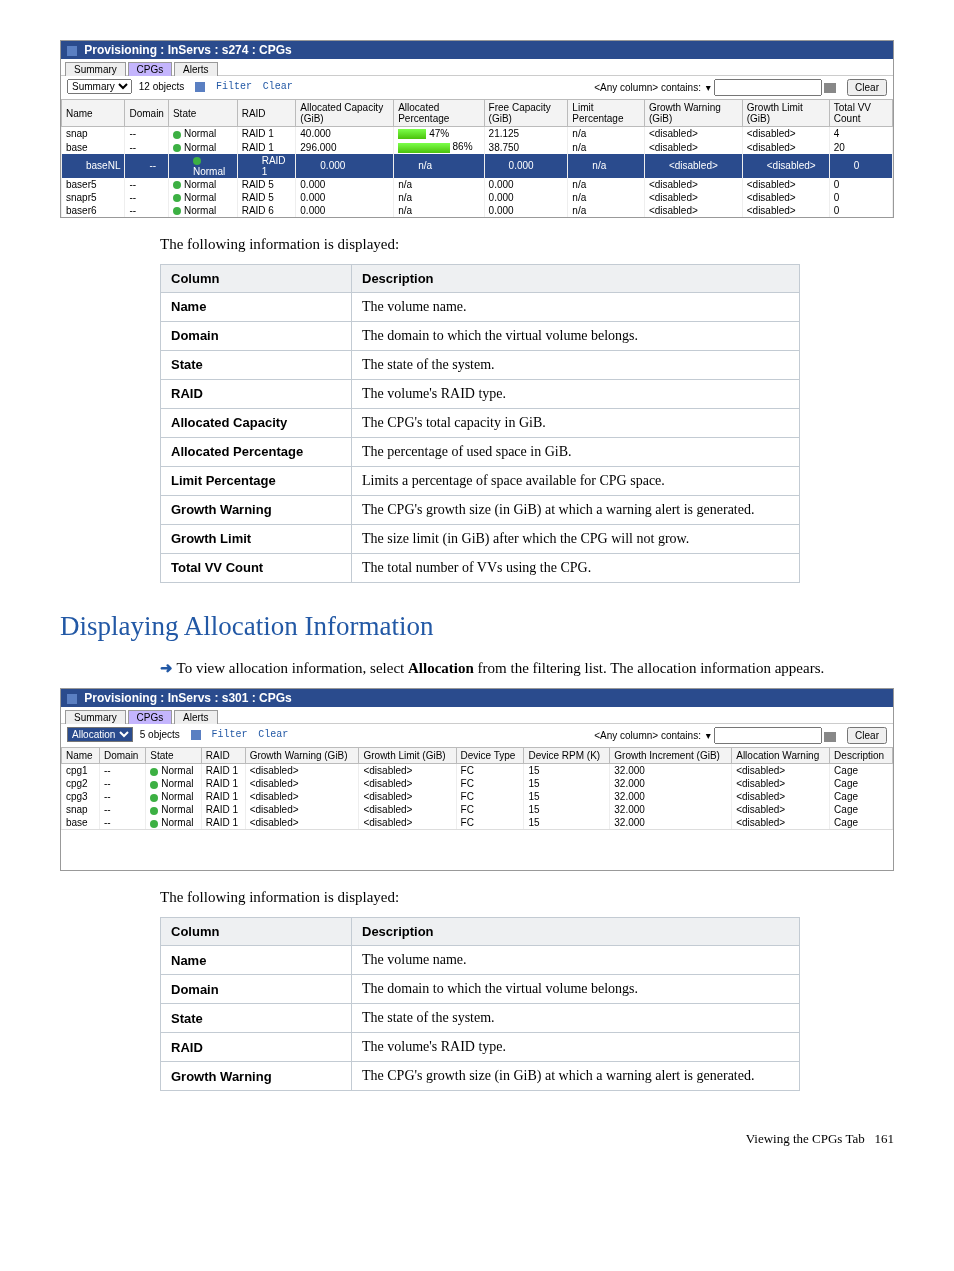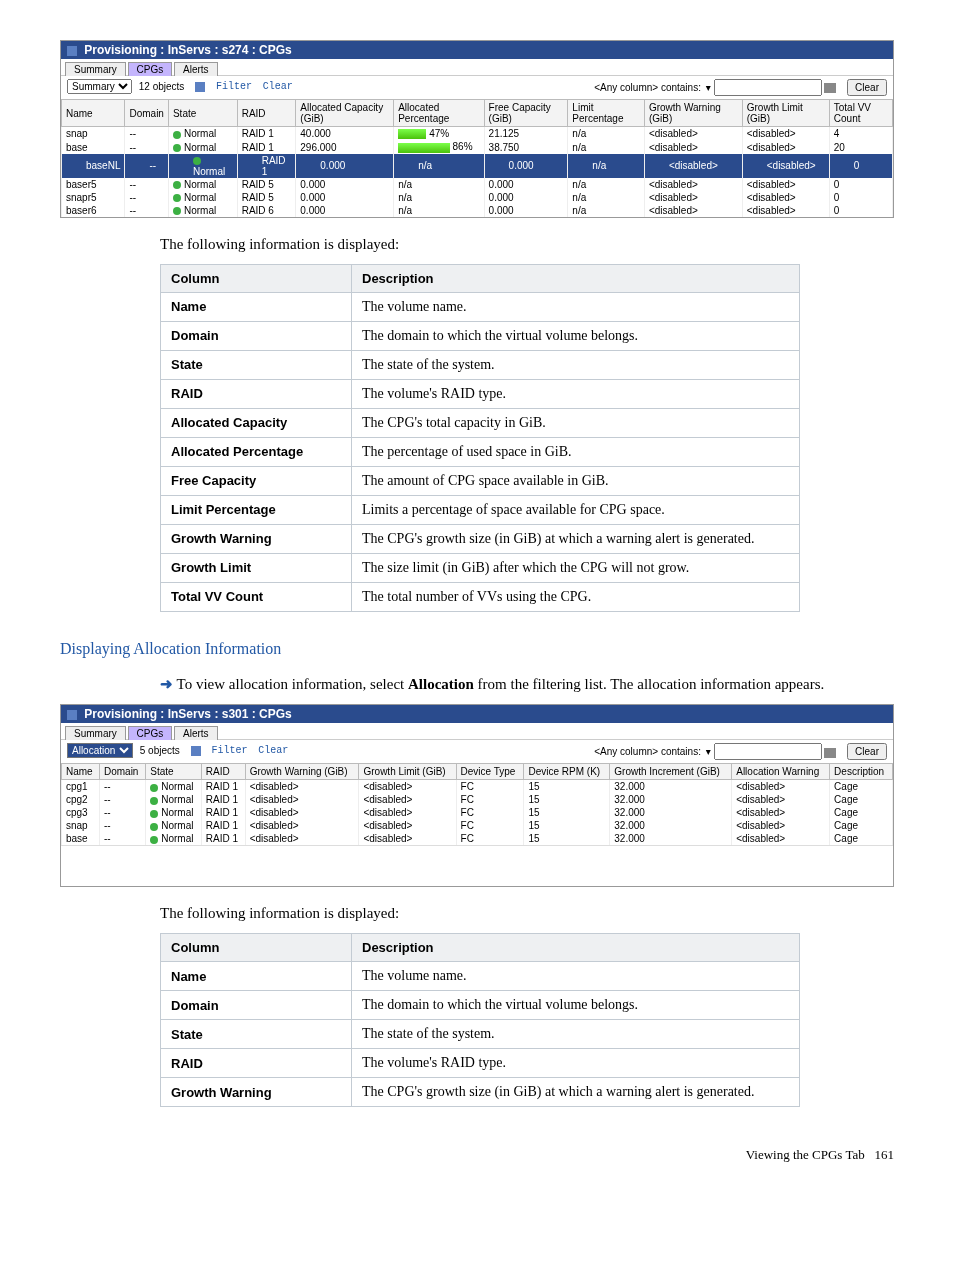--- a/index.html
+++ b/index.html
@@ -17,21 +17,21 @@
   .toolbar input.search{font-size:10px;width:100px;}
   .toolbar .clear-btn{font-size:10px;margin-left:4px;}
   table.grid{border-collapse:collapse;width:100%;font-size:10px;}
   table.grid th{border:1px solid #bbb;background:#f3f3f3;padding:2px 4px;text-align:left;font-weight:normal;}
   table.grid td{border-left:1px solid #eee;border-right:1px solid #eee;padding:1px 4px;}
   table.grid tr.sel td{background:#2a4b8d;color:#fff;padding-left:24px;}
   .state-dot{display:inline-block;width:8px;height:8px;border-radius:50%;background:#3cb043;margin-right:3px;vertical-align:middle;}
   .bar{display:inline-block;height:10px;background:linear-gradient(#7cff4a,#4ac20a);vertical-align:middle;}
   .num{text-align:left;}
   .body-text{font-family:Georgia,"Times New Roman",serif;font-size:15px;margin:16px 0 10px 100px;line-height:1.35;}
-  h2.section{font-family:Georgia,"Times New Roman",serif;color:#2258a5;font-weight:normal;font-size:16px;margin:28px 0 6px 0;}
+  h2.section{font-family:Georgia,"Times New Roman",serif;color:#2258a5;font-weight:normal;font-size:27px;margin:28px 0 6px 0;}
   table.desc{border-collapse:collapse;width:640px;margin-left:100px;font-family:Georgia,"Times New Roman",serif;font-size:14px;}
   table.desc th{background:#eef0f2;text-align:left;padding:6px 10px;border:1px solid #c3cbd3;font-family:Arial,sans-serif;font-size:13px;}
   table.desc td{border:1px solid #c3cbd3;padding:6px 10px;}
   table.desc td.col{font-family:Arial,sans-serif;font-weight:bold;font-size:13px;width:170px;}
   .footer{font-family:Georgia,"Times New Roman",serif;font-size:13px;text-align:right;margin-top:40px;}
   .arrow{color:#2258a5;font-weight:bold;margin-right:4px;}
   .objcount{margin-left:4px;}
   .filter-ico{display:inline-block;width:10px;height:10px;background:#5a7fc2;margin-left:8px;vertical-align:middle;}
   .printer-ico{display:inline-block;width:12px;height:10px;background:#888;vertical-align:middle;margin-right:4px;}
   .anycol{margin-right:2px;}
@@ -193,24 +193,20 @@
         </tr>
         <tr>
           <td class="col">Allocated Capacity</td>
           <td>The CPG's total capacity in GiB.</td>
         </tr>
         <tr>
           <td class="col">Allocated Percentage</td>
           <td>The percentage of used space in GiB.</td>
         </tr>
         <tr>
-          <td class="col">Free Capacity</td>
-          <td>The amount of CPG space available in GiB.</td>
-        </tr>
-        <tr>
           <td class="col">Limit Percentage</td>
           <td>Limits a percentage of space available for CPG space.</td>
         </tr>
         <tr>
           <td class="col">Growth Warning</td>
           <td>The CPG's growth size (in GiB) at which a warning alert is generated.</td>
         </tr>
         <tr>
           <td class="col">Growth Limit</td>
           <td>The size limit (in GiB) after which the CPG will not grow.</td>

